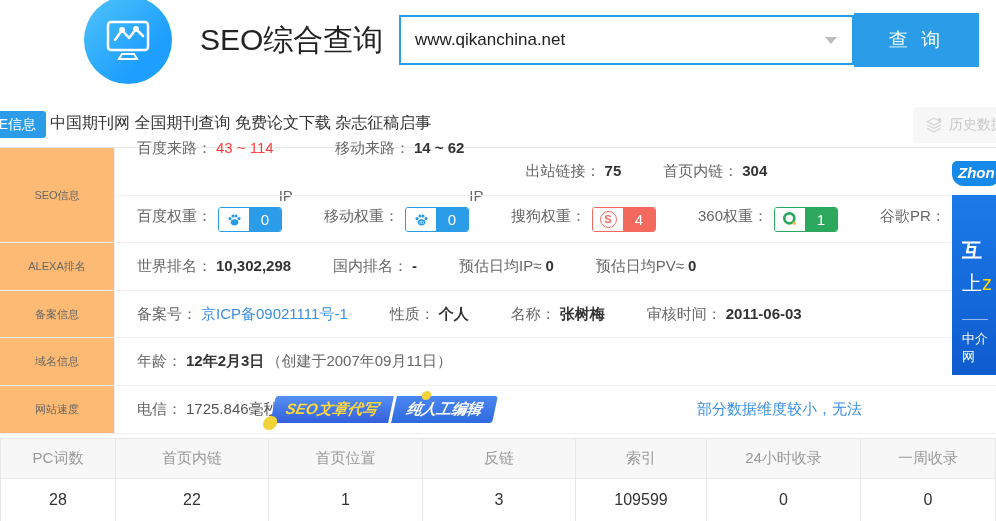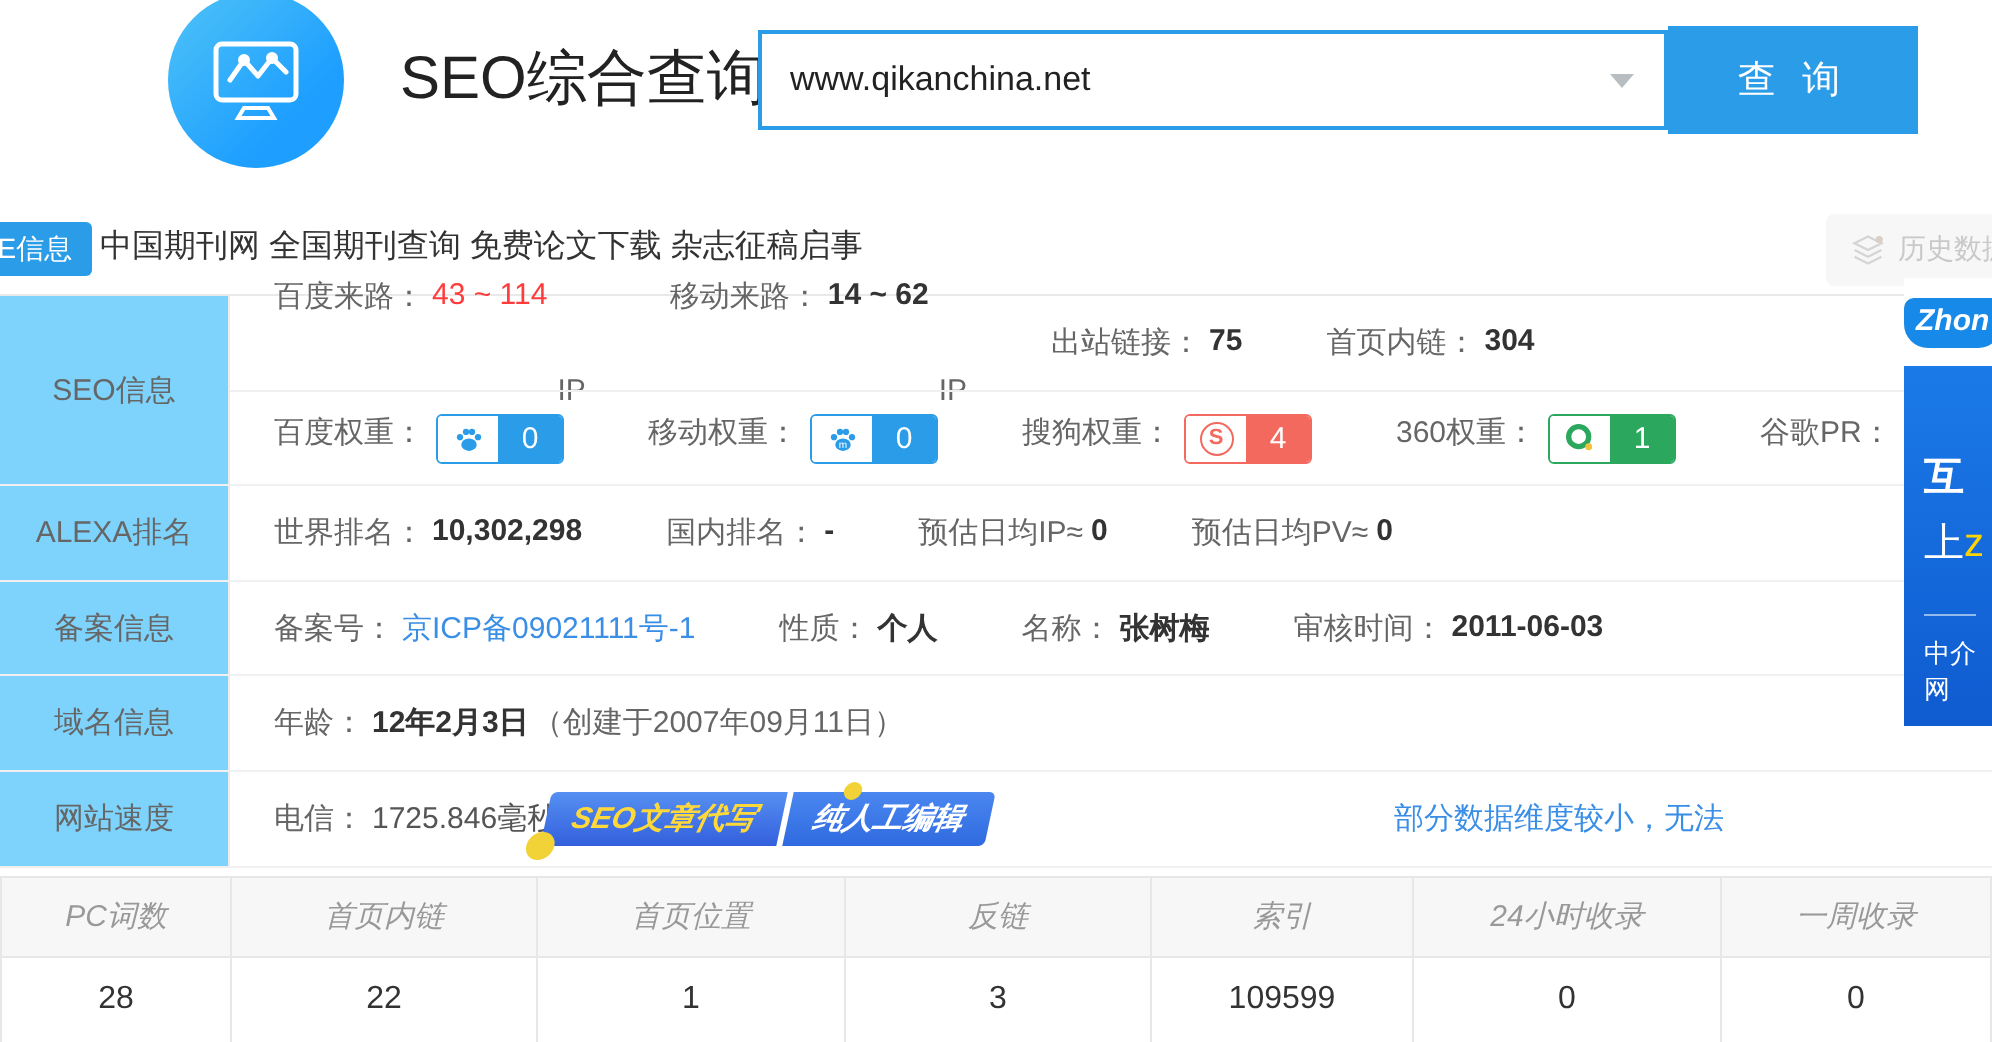--- a/index.html
+++ b/index.html
@@ -10,21 +10,21 @@
   }
   
   .header { position:absolute; left:0; top:0; width:996px; height:92px; }
   .logo-circle {
     position:absolute; left:84px; top:-4px; width:88px; height:88px;
     border-radius:50%; background:linear-gradient(135deg,#4fc3f7 0%,#1e9fff 70%);
     display:flex; align-items:center; justify-content:center;
   }
   .page-title { position:absolute; left:200px; top:0; height:80px; line-height:80px;
     font-size:30px; font-weight:400; color:#222; }
-  .search-box { position:absolute; left:379px; top:13px; width:580px; height:56px; }
+  .search-box { position:absolute; left:399px; top:13px; width:580px; height:56px; }
   .url-input {
     position:absolute; left:0; top:2px; width:455px; height:50px;
     border:2px solid #2b9ce8; font-size:17px; padding:0 36px 0 14px; color:#222;
     outline:none; font-family:inherit; background:#fff;
   }
   .dd-arrow { position:absolute; left:426px; top:24px; width:0; height:0;
     border-left:6px solid transparent; border-right:6px solid transparent;
     border-top:7px solid #b8bdc2; pointer-events:auto; cursor:pointer; }
   .query-btn {
     position:absolute; left:455px; top:0; width:125px; height:54px;
@@ -41,22 +41,22 @@
   .site-title { position:absolute; left:50px; top:9px; font-size:16px; color:#333; white-space:nowrap; }
   .history-btn {
     position:absolute; left:913px; top:3px; height:36px; padding:0 12px;
     background:#f7f7f7; border:none; border-radius:4px; color:#c9c9c9; font-size:14px;
     display:flex; align-items:center; gap:6px; cursor:pointer; font-family:inherit; white-space:nowrap;
   }
   
   .info-table { position:absolute; left:0; top:147px; width:996px; border-top:1px solid #e9e9e9; }
   .irow { display:flex; border-bottom:1px solid #f0f0f1; }
   .row-label {
-    width:115px; flex:0 0 115px; background:#7dd3fc; border-right:1px solid #ececec;
-    color:#666; font-size:15px; display:flex; align-items:center; justify-content:center;
+    width:115px; flex:0 0 115px; background:#fdba74; border-right:1px solid #ececec;
+    color:#666; font-size:11px; display:flex; align-items:center; justify-content:center;
   }
   .row-content { flex:1; padding-left:22px; display:flex; align-items:center; font-size:15px; position:relative; }
   .row-content.two-lines { flex-direction:column; align-items:stretch; padding-left:0; }
   .subrow { height:47px; display:flex; align-items:center; padding-left:22px; }
   .subrow + .subrow { border-top:1px solid #f0f0f1; }
   .item { margin-right:42px; white-space:nowrap; display:inline-flex; align-items:flex-start; }
   .lbl { color:#666; }
   .val { color:#333; font-weight:bold; margin-left:4px; }
   .val-red { color:#ff3c3c; margin-left:4px; }
   .unit { color:#666; margin-left:5px;margin-top:48px; }
@@ -85,24 +85,24 @@
   
   .stats-table { position:absolute; left:0; top:438px; width:996px; height:90px;
     display:flex; border:1px solid #e7e7e7; }
   .stats-col { border-right:1px solid #e7e7e7; display:flex; flex-direction:column; }
   .stats-col:last-child { border-right:none; }
   .stats-col:nth-child(1){width:115px;} .stats-col:nth-child(2){width:153px;}
   .stats-col:nth-child(3){width:154px;} .stats-col:nth-child(4){width:153px;}
   .stats-col:nth-child(5){width:131px;} .stats-col:nth-child(6){width:154px;}
   .stats-col:nth-child(7){width:134px;}
   .stats-head { height:40px; background:#f7f7f7; border-bottom:1px solid #e7e7e7;
-    color:#999; font-size:15px; display:flex; align-items:center; justify-content:center;font-style:italic; }
+    color:#999; font-size:15px; display:flex; align-items:center; justify-content:center; }
   .stats-val { height:42px; color:#333; font-size:16px; display:flex; align-items:center; justify-content:center; }
   
-  .side-banner { position:absolute; left:952px; top:139px; width:44px; height:228px; overflow:hidden; cursor:pointer; }
+  .side-banner { position:absolute; left:952px; top:151px; width:44px; height:228px; overflow:hidden; cursor:pointer; }
   .banner-logo { height:44px; background:#fff; display:flex; align-items:center; }
   .shield-logo { background:#1789e8; color:#fff; font-weight:bold; font-style:italic; font-size:15px;
     padding:3px 6px 5px 6px; border-radius:5px 5px 12px 12px; white-space:nowrap; }
   .banner-body { height:180px; background:linear-gradient(180deg,#1b7ae8,#0f5bd0);
     color:#fff; padding:42px 0 0 10px; }
   .b-line1 { font-size:20px; font-weight:bold; }
   .b-line2 { font-size:20px; font-weight:normal; margin-top:6px; }
   .b-yellow { color:#ffd400; }
   .b-divider { width:26px; height:1px; background:rgba(255,255,255,.55); margin:22px 0 10px 0; }
   .b-footer { font-size:13px; }

